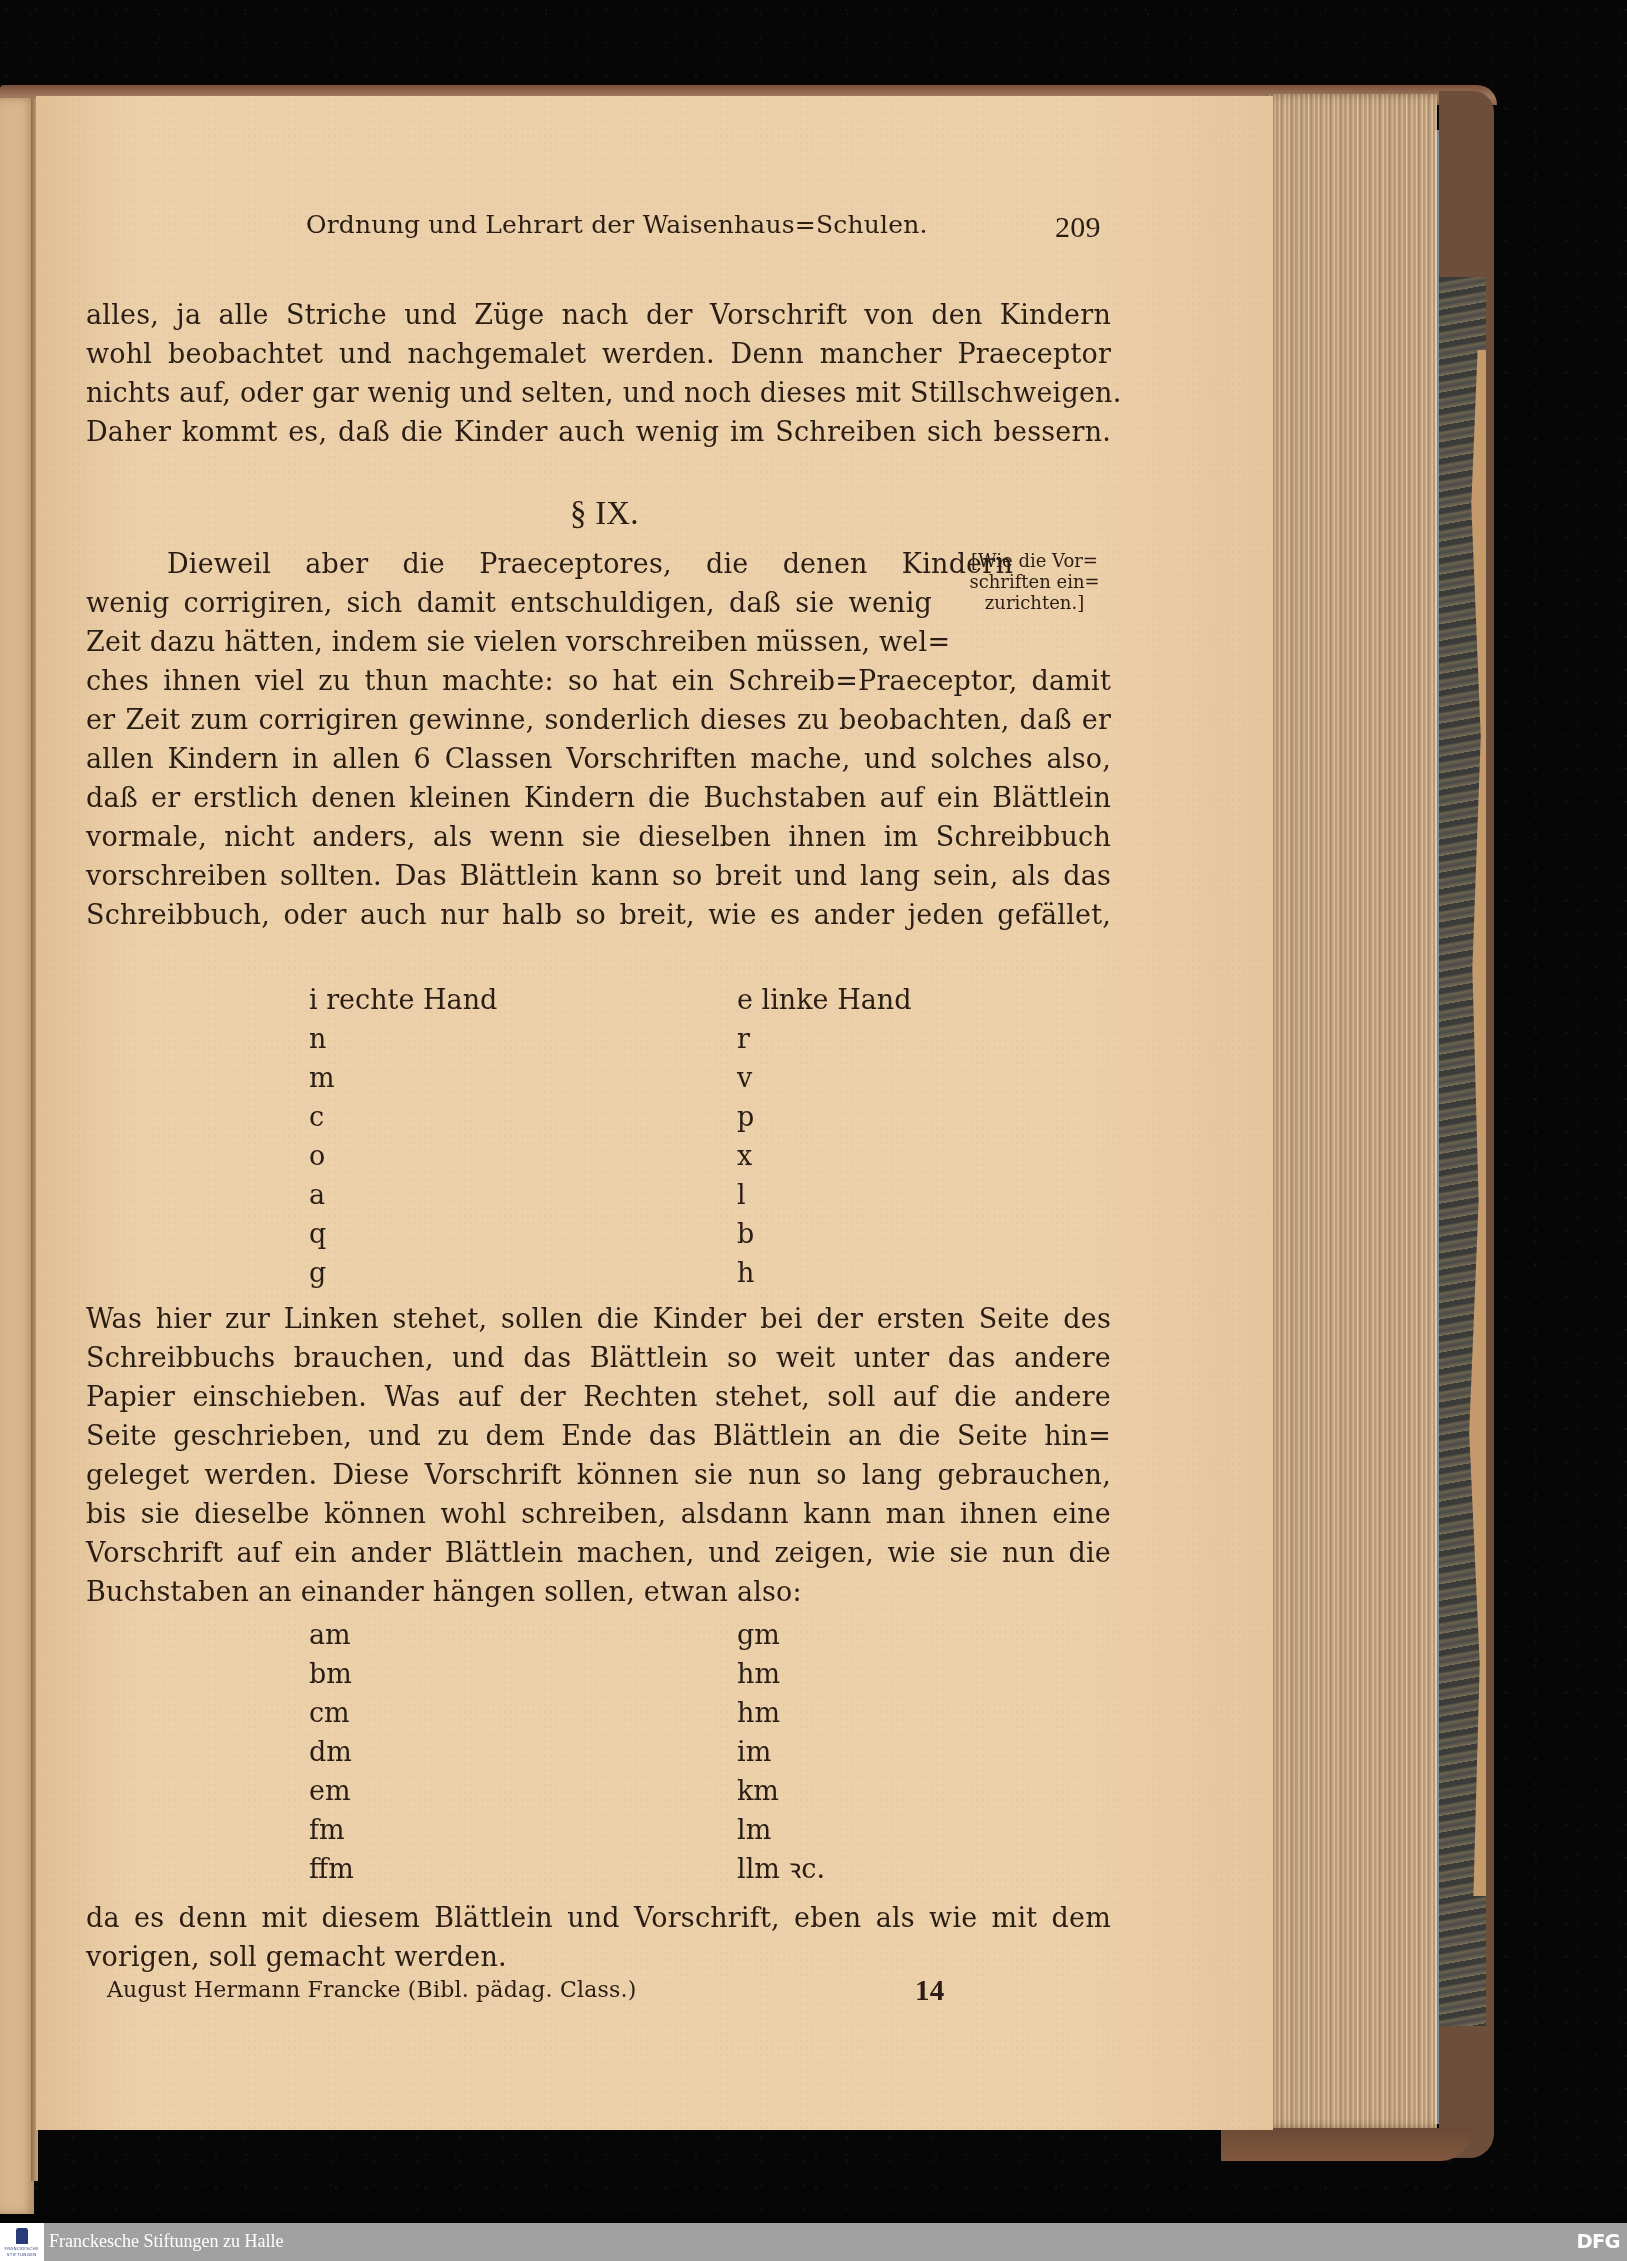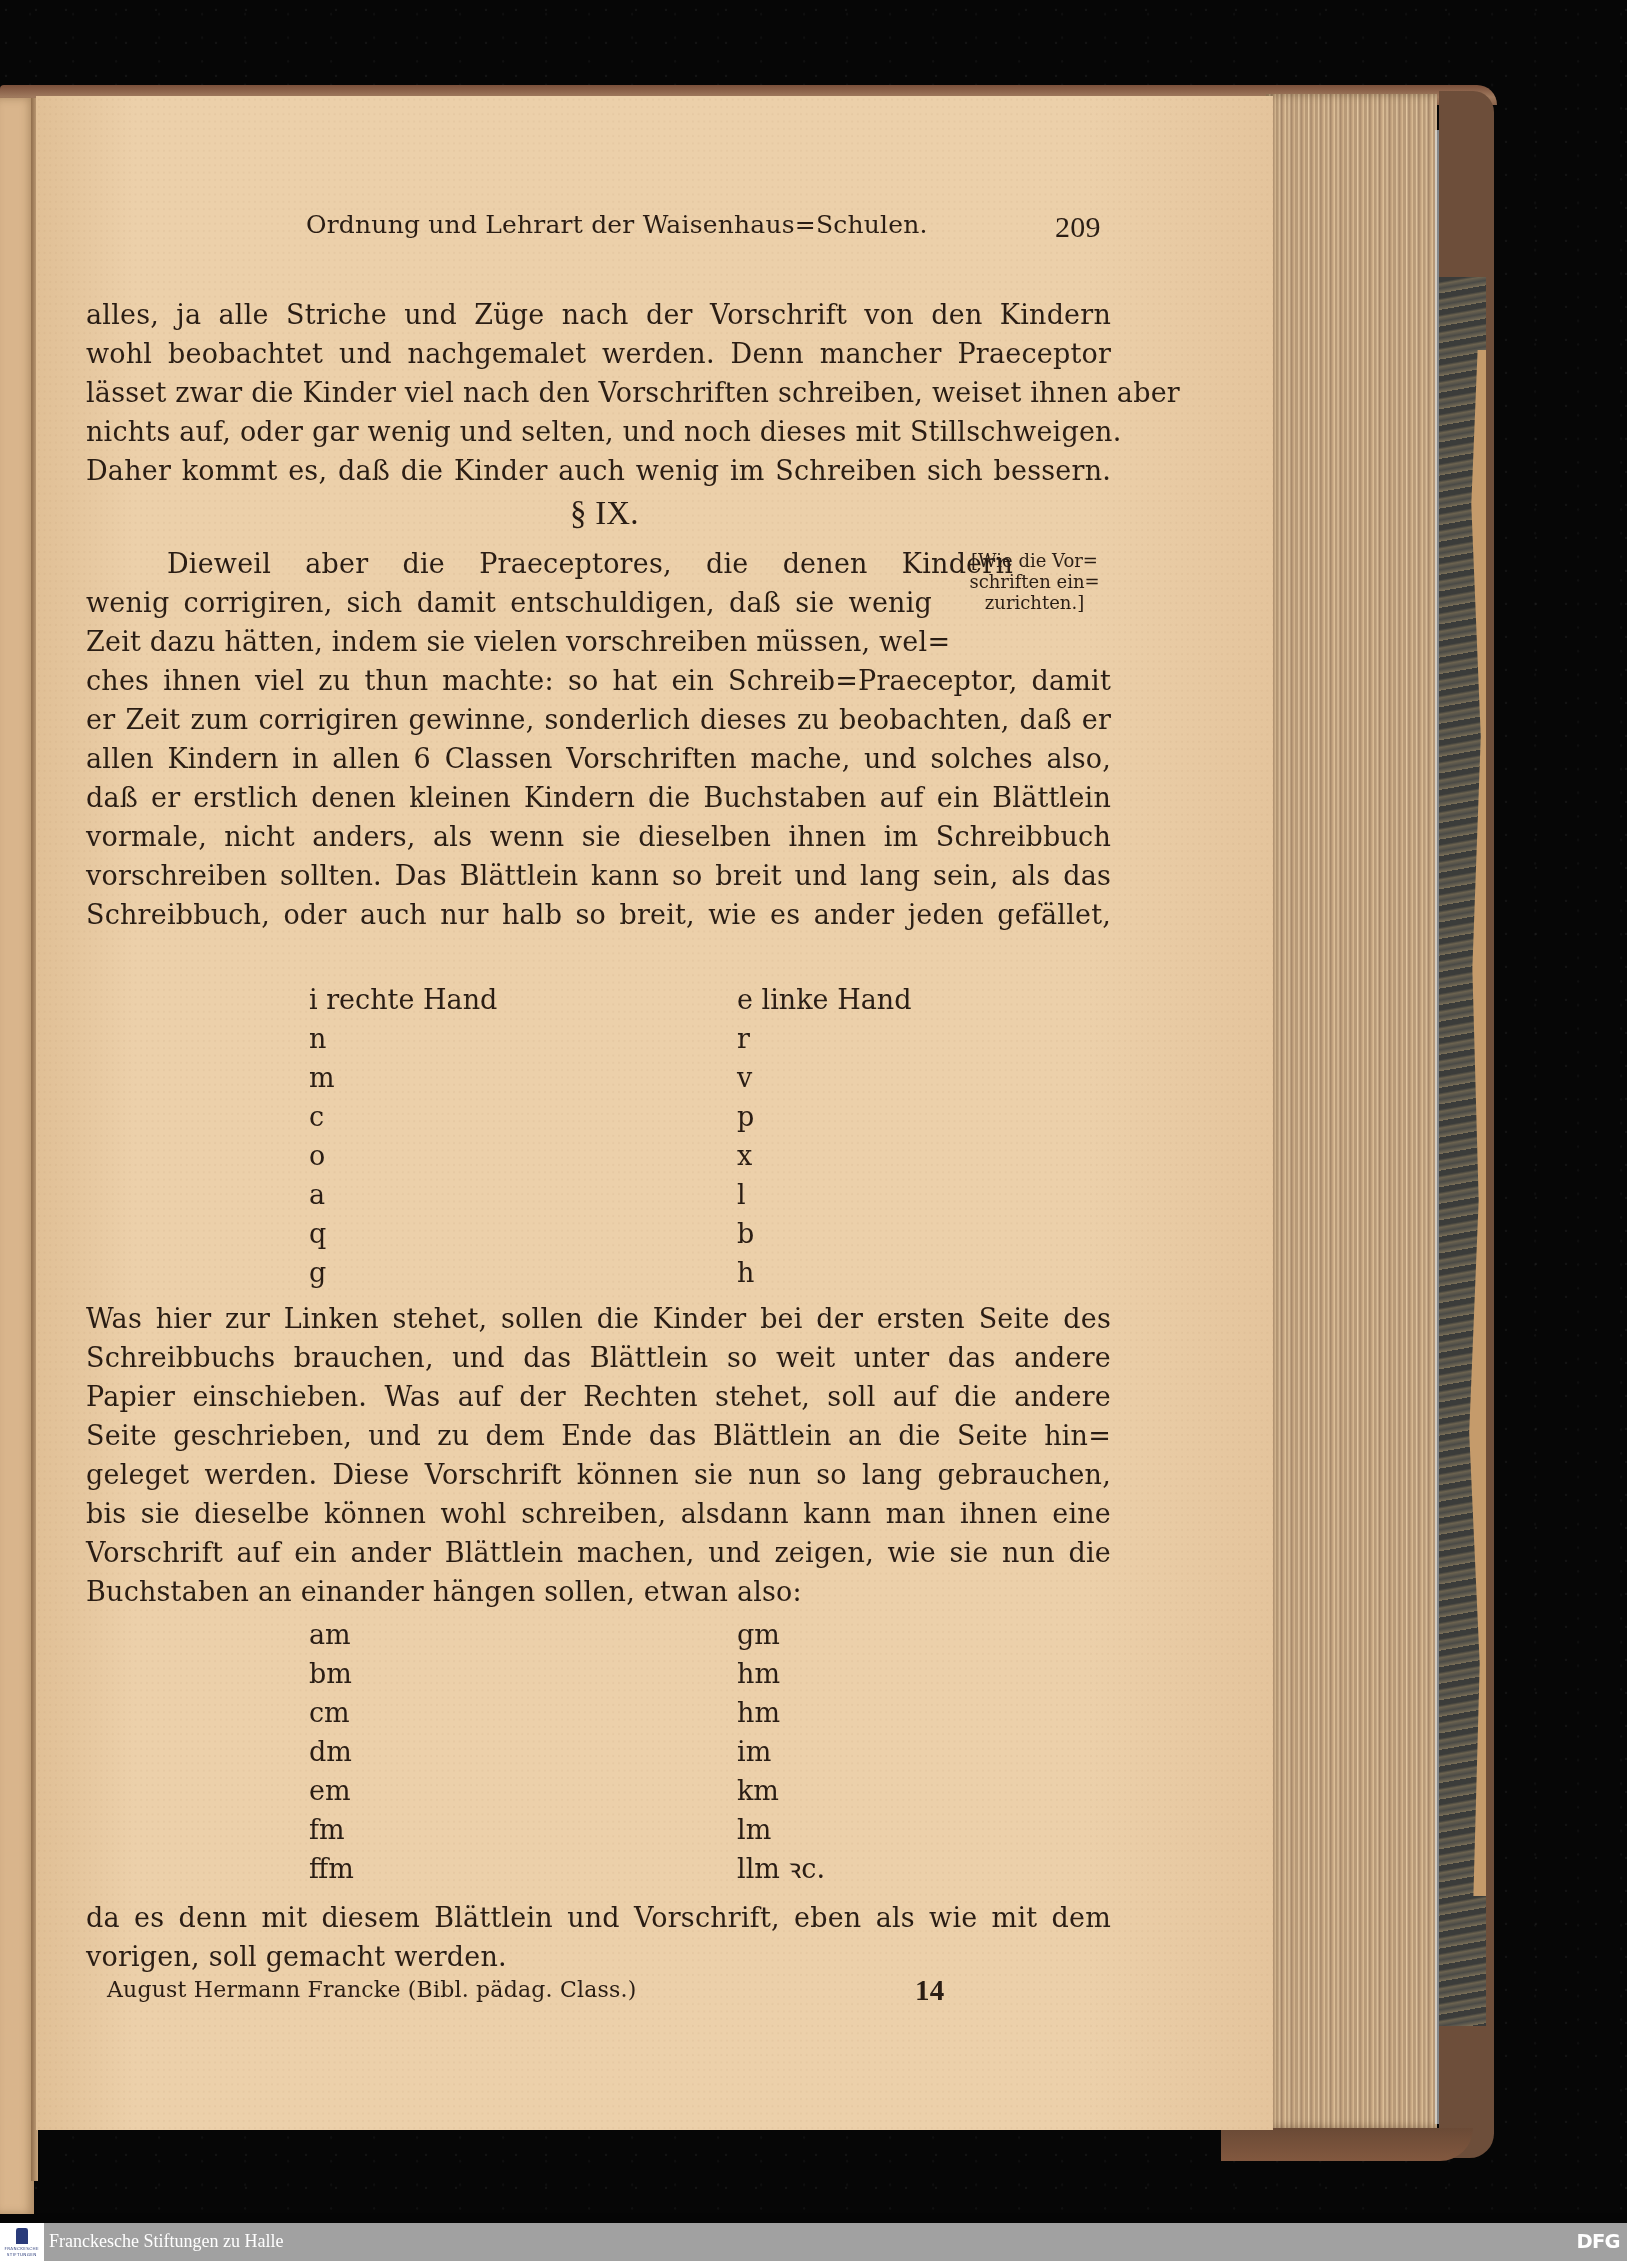--- a/index.html
+++ b/index.html
@@ -161,21 +161,20 @@
   <div class="cover-bottom"></div>
 
   <div class="page"></div>
 
   <div class="text running-head">Ordnung und Lehrart der Waisenhaus=Schulen.</div>
   <div class="text page-number">209</div>
 
   <div class="text body-text block1">
     <span class="line">alles, ja alle Striche und Züge nach der Vorschrift von den Kindern</span>
     <span class="line">wohl beobachtet und nachgemalet werden. Denn mancher Praeceptor</span>
-    <span class="line">lässet zwar die Kinder viel nach den Vorschriften schreiben, weiset ihnen aber</span>
     <span class="line">nichts auf, oder gar wenig und selten, und noch dieses mit Stillschweigen.</span>
     <span class="line">Daher kommt es, daß die Kinder auch wenig im Schreiben sich bessern.</span>
   </div>
 
   <div class="text section-heading">§ IX.</div>
 
   <div class="margin-note">
     <div>[Wie die Vor=</div>
     <div>schriften ein=</div>
     <div>zurichten.]</div>

